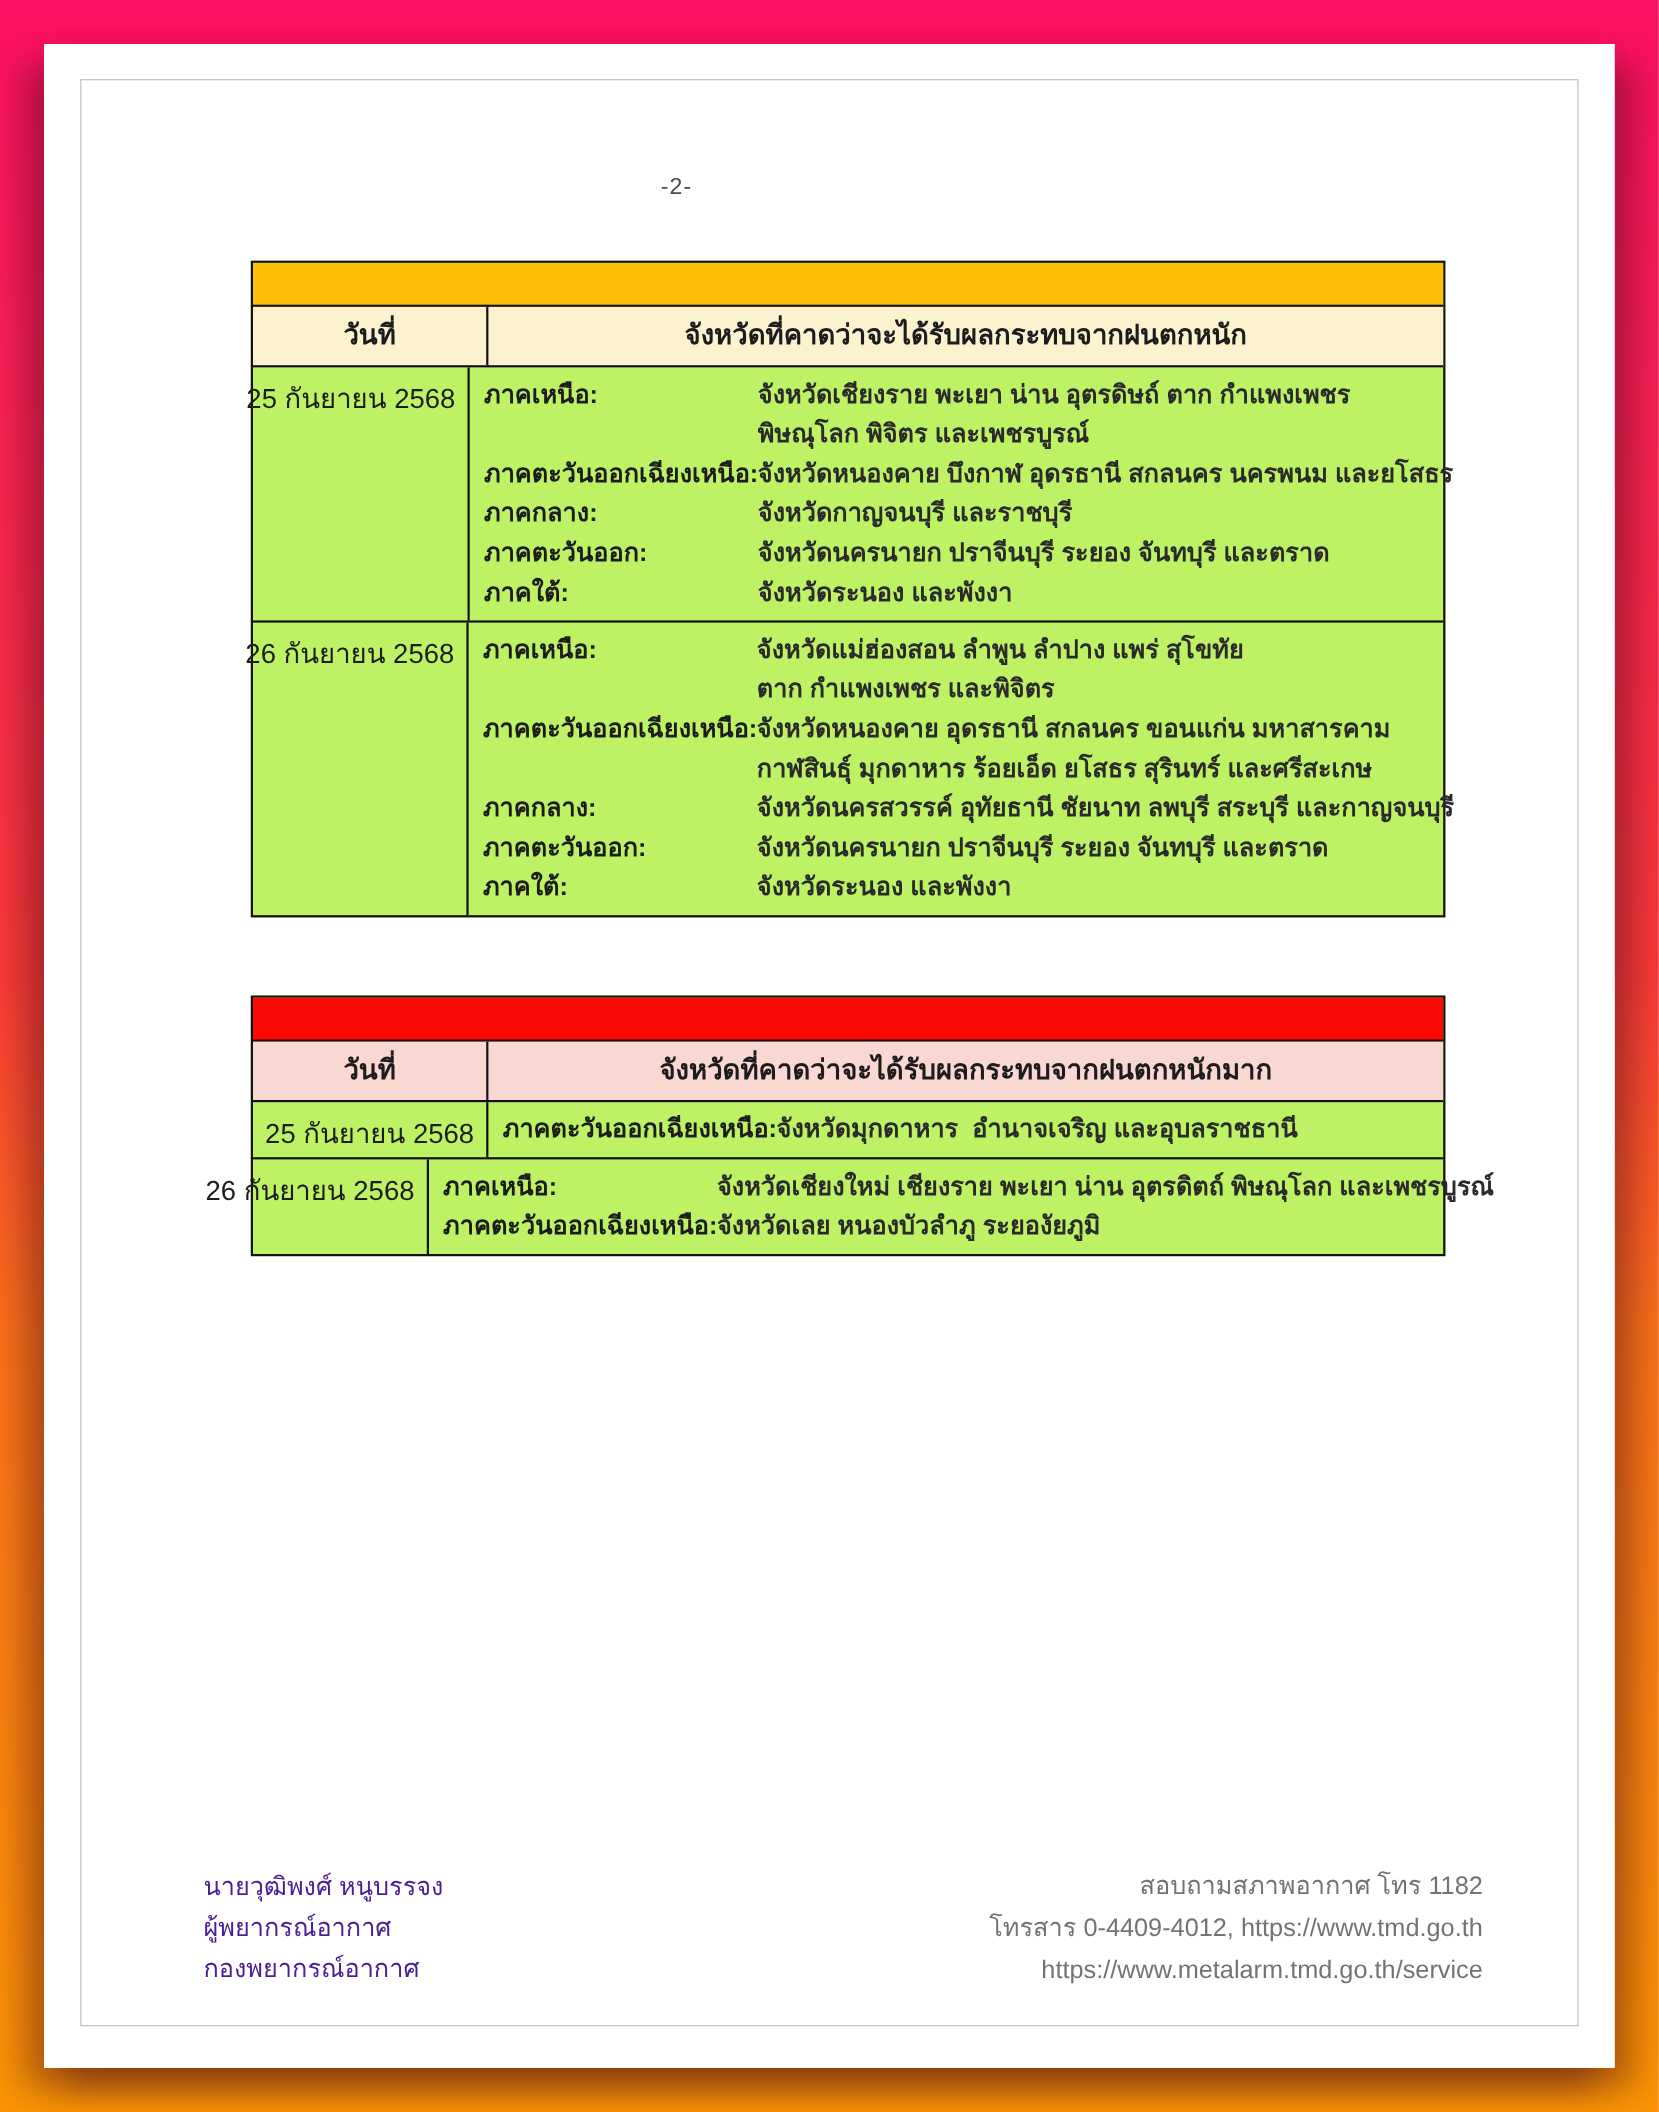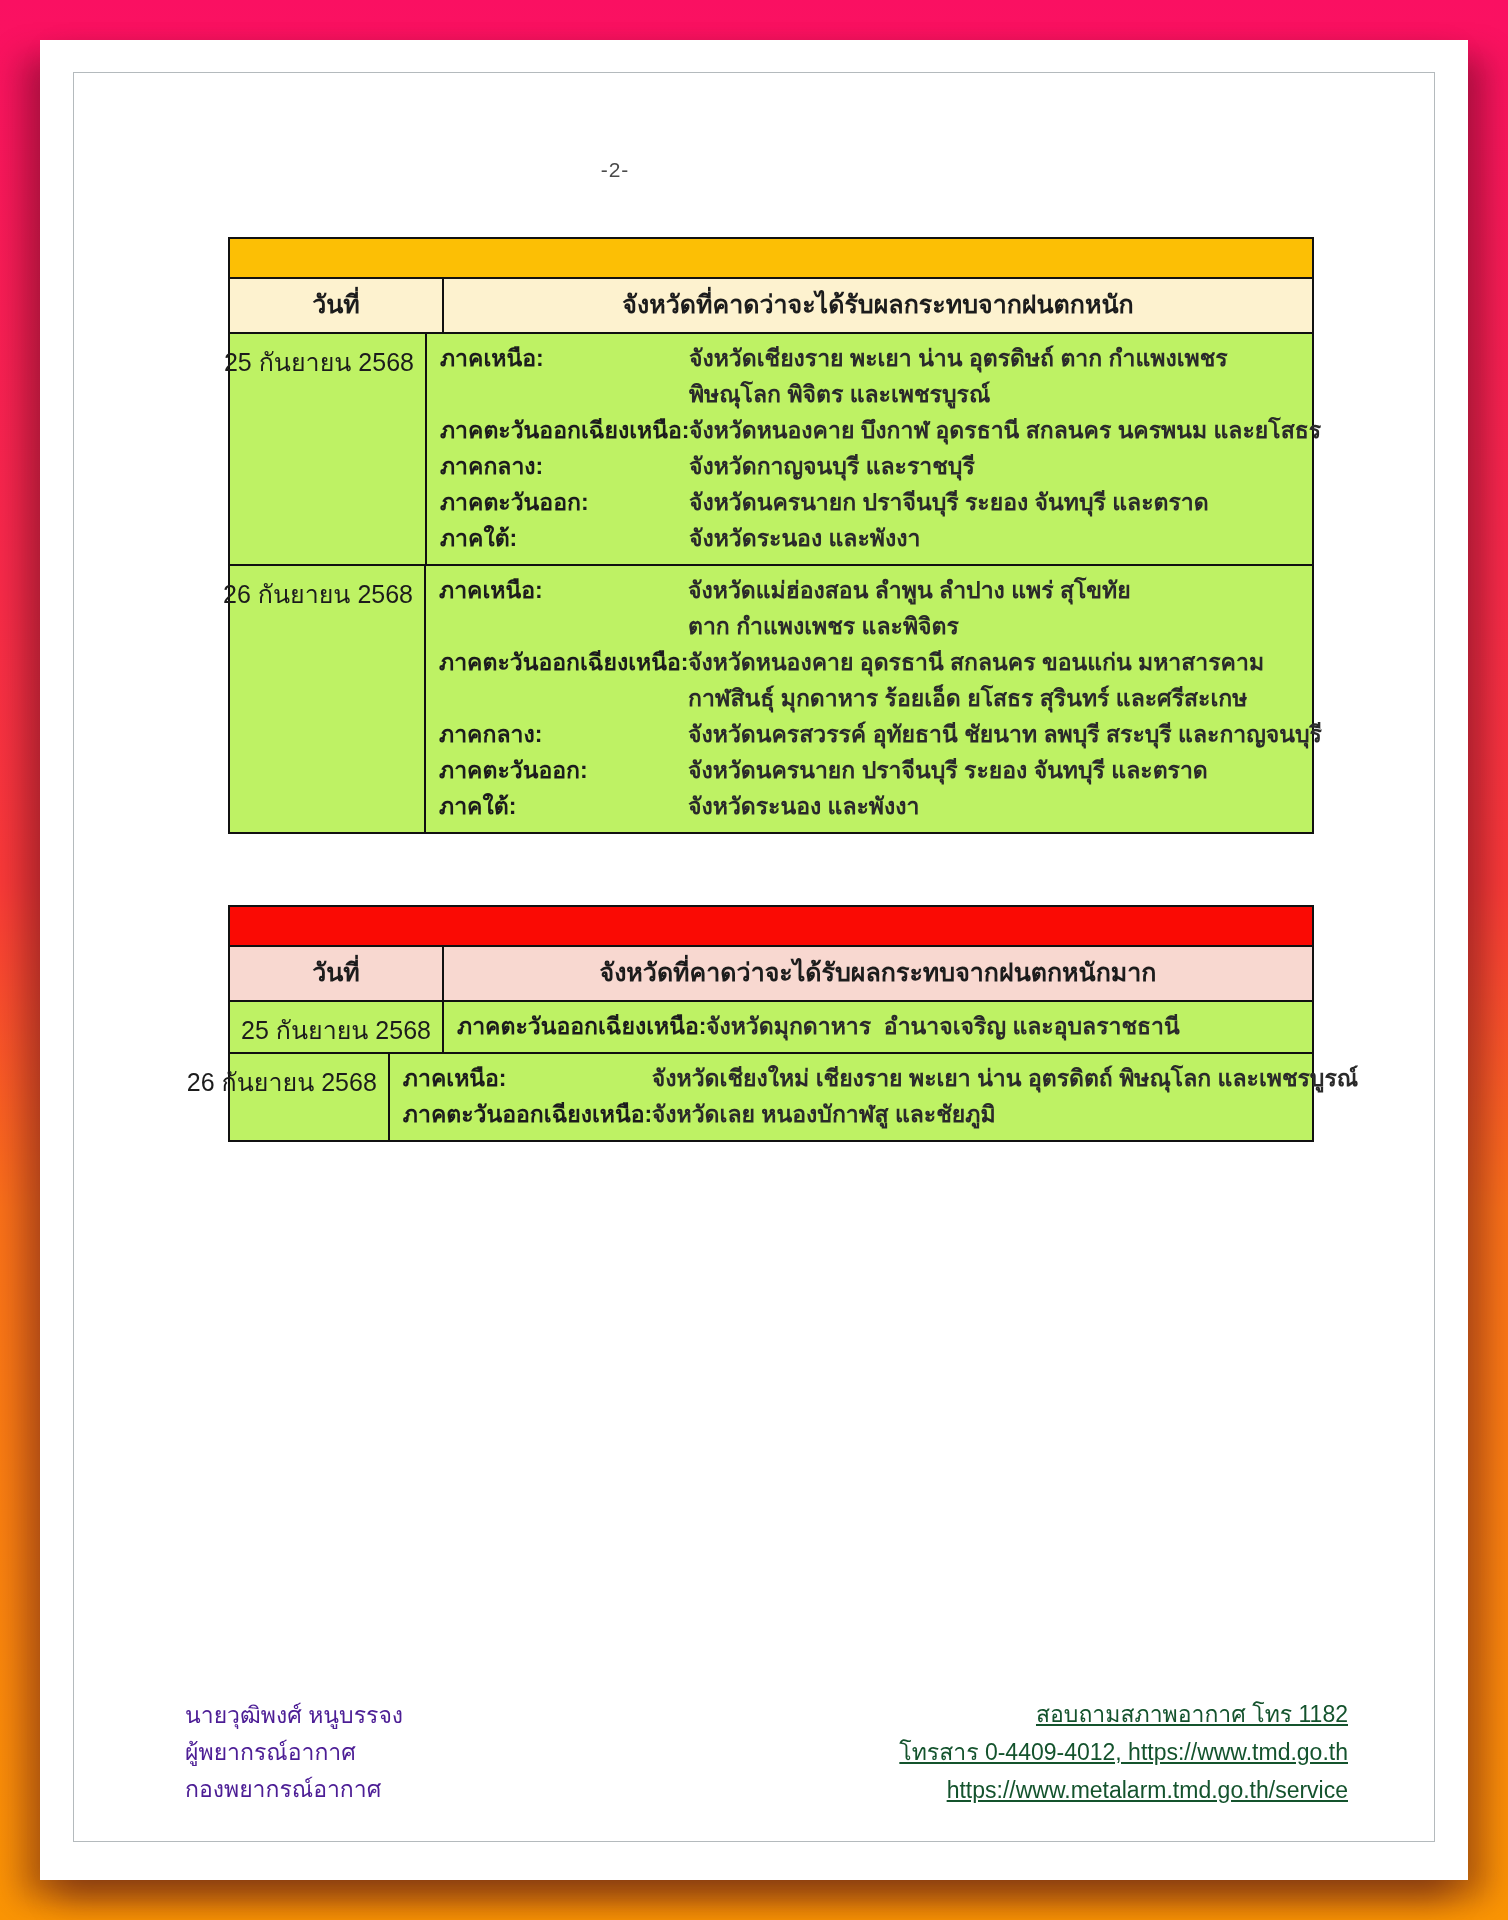--- a/index.html
+++ b/index.html
@@ -32,21 +32,21 @@
   .hdr-prov{flex:1;text-align:center;padding:5px 0 8px;}
   .brow{display:flex;justify-content:center;}
   .brow + .brow{border-top:2px solid #111;}
   .bdate{width:212px;flex-shrink:0;border-right:2px solid #111;text-align:center;font-size:25px;padding-top:8px;}
   .bcontent{flex:1;padding:6px 8px 8px 13px;}
   .entry{display:flex;align-items:flex-start;}
   .region{width:249px;flex-shrink:0;font-weight:bold;font-size:23px;line-height:36px;white-space:nowrap;}
   .plines{flex:1;min-width:0;font-weight:bold;}
   .pline{font-size:23px;line-height:36px;white-space:pre;color:#2a2a2a;}
   .f-left{position:absolute;left:145px;top:1657px;font-size:23px;line-height:37px;color:#4c1d95;}
-  .f-right{position:absolute;right:120px;top:1655px;text-align:right;font-size:23px;line-height:38px;color:#14532d;text-decoration:underline;}
+  .f-right{position:absolute;right:120px;top:1655px;text-align:right;font-size:23px;line-height:38px;color:#737373;}
 </style>
 </head>
 <body>
 
 <div class="canvas">
   <div class="page">
     <div class="inner-border"></div>
     <div class="pageno">-2-</div>
 
     <div id="tables-root">
@@ -152,21 +152,21 @@
             <div class="bcontent">
               <div class="entry">
                 <div class="region">ภาคเหนือ:</div>
                 <div class="plines">
                   <div class="pline">จังหวัดเชียงใหม่ เชียงราย พะเยา น่าน อุตรดิตถ์ พิษณุโลก และเพชรบูรณ์</div>
                 </div>
               </div>
               <div class="entry">
                 <div class="region">ภาคตะวันออกเฉียงเหนือ:</div>
                 <div class="plines">
-                  <div class="pline">จังหวัดเลย หนองบักาฬสู และชัยภูมิ</div>
+                  <div class="pline">จังหวัดเลย หนองบัวลำภู ระยองัยภูมิ</div>
                 </div>
               </div>
             </div>
           </div>
         </div>
       </div>
 
     <div class="f-left">
       <div>นายวุฒิพงศ์ หนูบรรจง</div>
       <div>ผู้พยากรณ์อากาศ</div>

